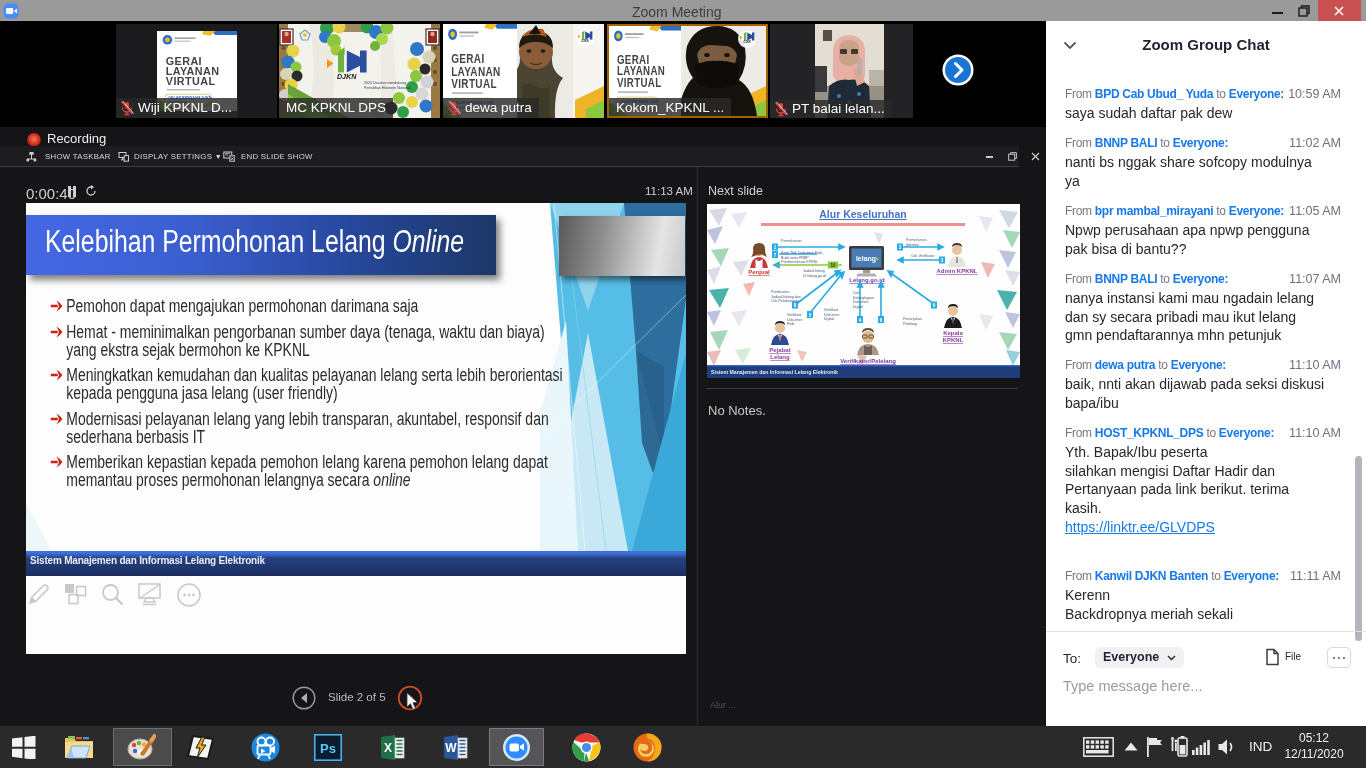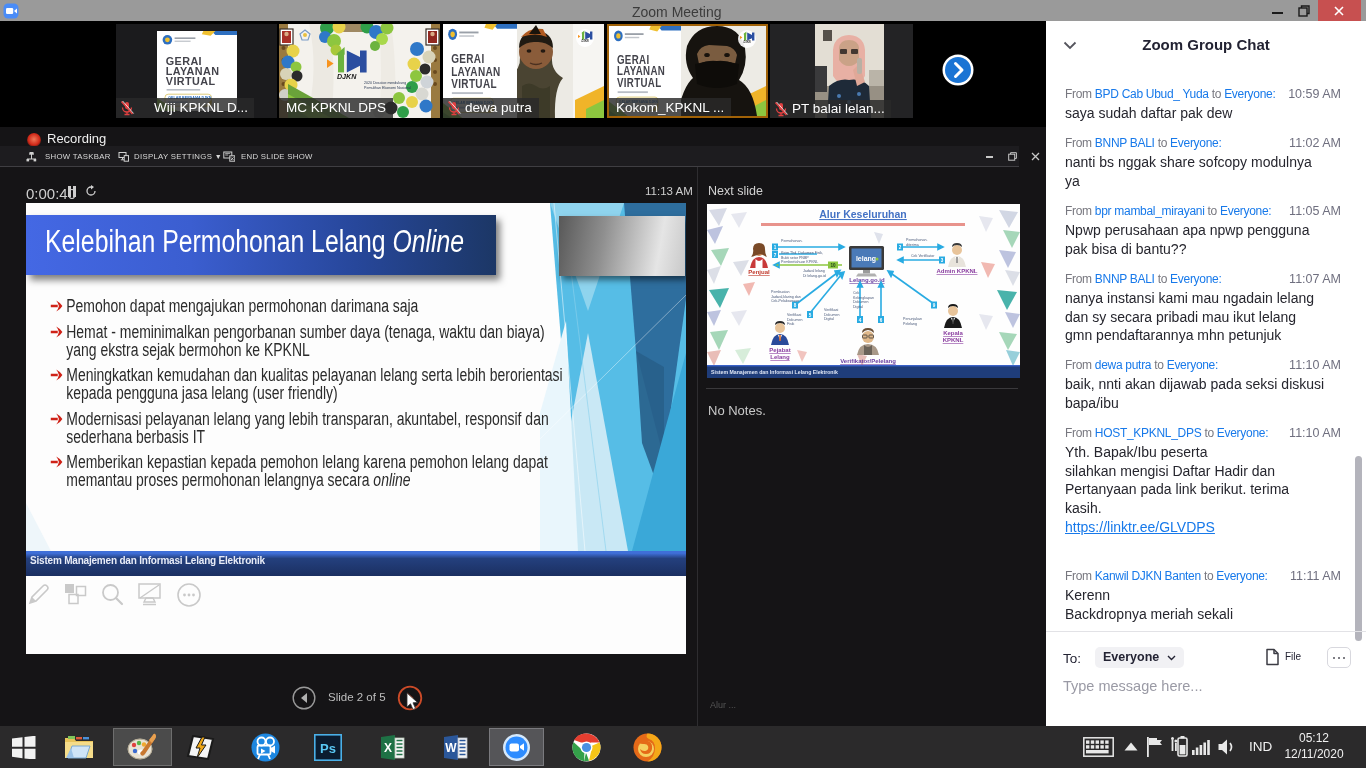--- a/index.html
+++ b/index.html
@@ -66,21 +66,21 @@
         <path d="M2.5 1.5 L13.5 14" stroke="#e04040" stroke-width="1.6"></path>
         <path d="M3.6 1 L14.6 13.5" stroke="#fff" stroke-width="0.8"></path>
       </symbol>
     </defs>
   </svg>
 
   <div class="abs" style="left:116px;top:3px;width:161px;height:94px;background:#1b1b1d;overflow:hidden;">
     <svg class="abs" style="left:41px;top:7px;" width="80" height="80" viewBox="0 0 100 100">
         <use href="#gerai"></use>
       </svg>
-    <div class="abs" style="left:0;top:74px;height:20px;background:rgba(42,42,42,.82);color:#fff;font-size:13.5px;line-height:20px;padding:0 6px 0 38px;white-space:nowrap;text-align:right;">Wiji KPKNL D...
+    <div class="abs" style="left:0;top:74px;height:20px;background:rgba(42,42,42,.82);color:#fff;font-size:13.5px;line-height:20px;padding:0 6px 0 22px;white-space:nowrap;text-align:right;">Wiji KPKNL D...
       <svg class="abs" style="left:3px;top:2px;" width="16" height="16" viewBox="0 0 16 16">
           <use href="#micoff"></use>
         </svg>
     </div>
   </div>
 
   <div class="abs" style="left:279px;top:3px;width:161px;height:94px;background:#efeeea;overflow:hidden;">
     <svg width="161" height="94" viewBox="0 0 161 94" preserveAspectRatio="none">
       <rect width="161" height="94" fill="#f4f2ed"></rect>
       <rect x="0" y="0" width="9" height="94" fill="#8a6a34"></rect>
@@ -554,21 +554,21 @@
   </div>
   <div class="abs" style="left:706px;top:261px;width:312px;height:1px;background:#3a393c;"></div>
   <div class="abs" style="left:708px;top:276px;font-size:13px;color:#c9c9c9;">No Notes.</div>
   <div class="abs" style="left:710px;top:573px;font-size:9px;color:#555;">Alur ...</div>
 </div>
 
 <div class="abs" id="chat" style="left:1046px;top:21px;width:320px;height:705px;background:#ffffff;color:#232333;">
   <style>
     .msg { position:absolute; left:19px; width:276px; font-size:14px; line-height:18.8px; color:#26262e; }
     .hdr { font-size:12px; letter-spacing:-0.3px; color:#77777f; position:relative; white-space:nowrap; }
-    .hdr b { color:#1779ea; font-weight:normal; }
+    .hdr b { color:#1779ea; font-weight:bold; }
     .hdr .tm { position:absolute; right:0; top:0; color:#6f6f7f; letter-spacing:0; font-size:12.5px; }
   </style>
   <svg class="abs" style="left:17px;top:20px;" width="14" height="9" viewBox="0 0 14 9">
       <path d="M1.5 1.5 L7 7 L12.5 1.5" fill="none" stroke="#55555d" stroke-width="1.8"></path>
     </svg>
   <div class="abs" style="left:0;top:15px;width:320px;text-align:center;font-size:15px;font-weight:bold;color:#232333;">Zoom Group Chat</div>
 
   <div class="msg" style="top:64px;">
     <div class="hdr">From <b>BPD Cab Ubud_ Yuda</b> to <b>Everyone:</b><span class="tm">10:59 AM</span></div>
     saya sudah daftar pak dew

